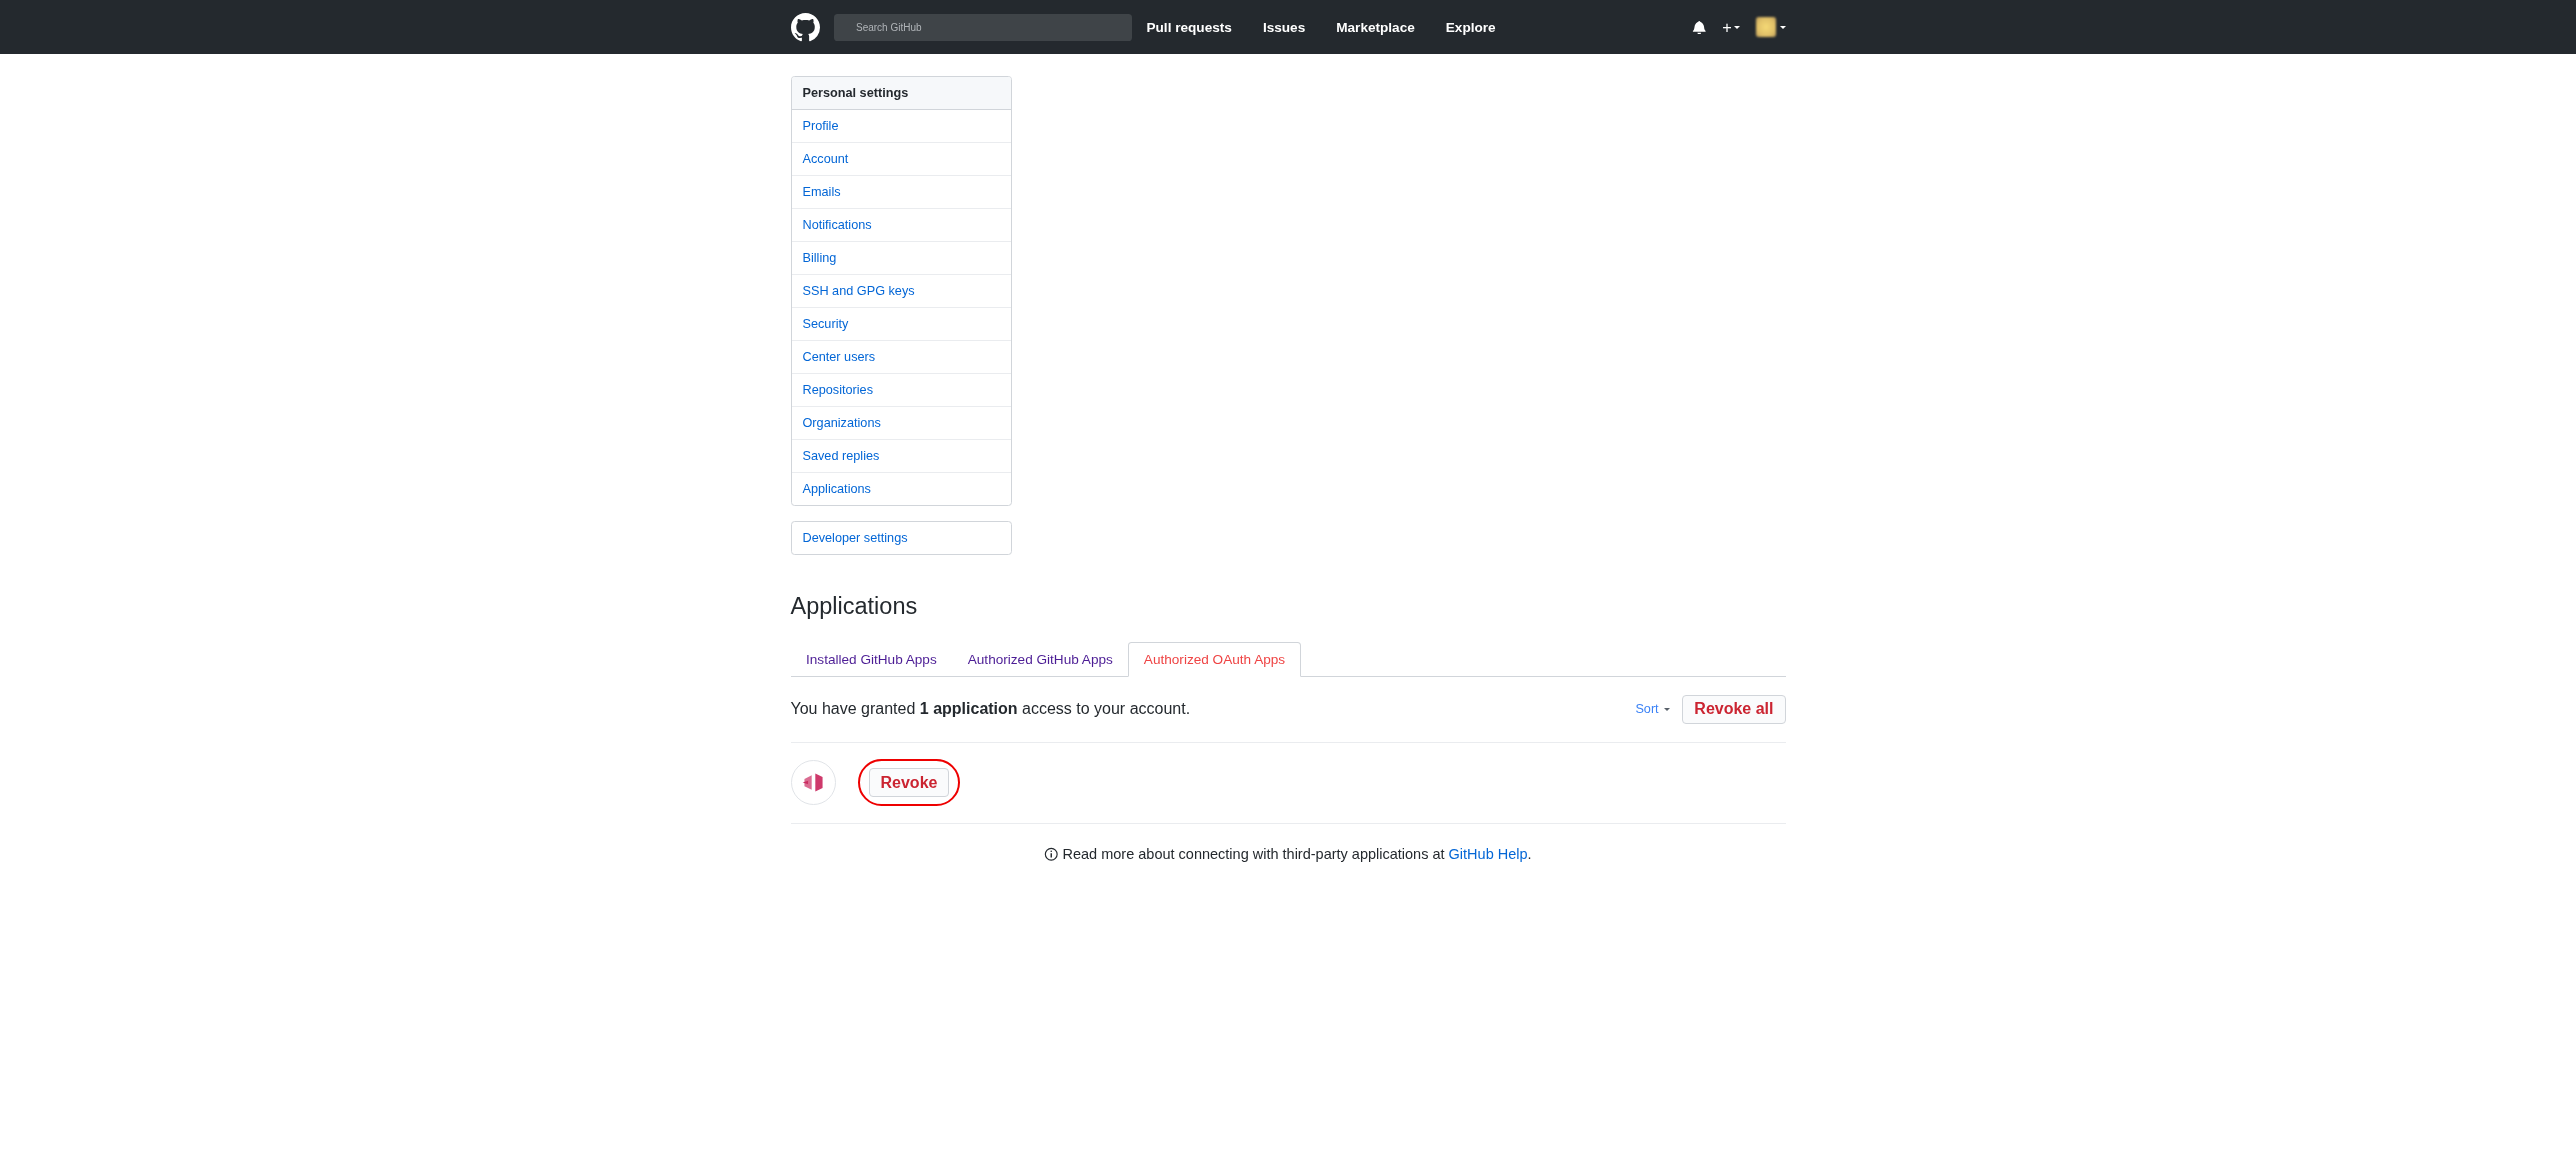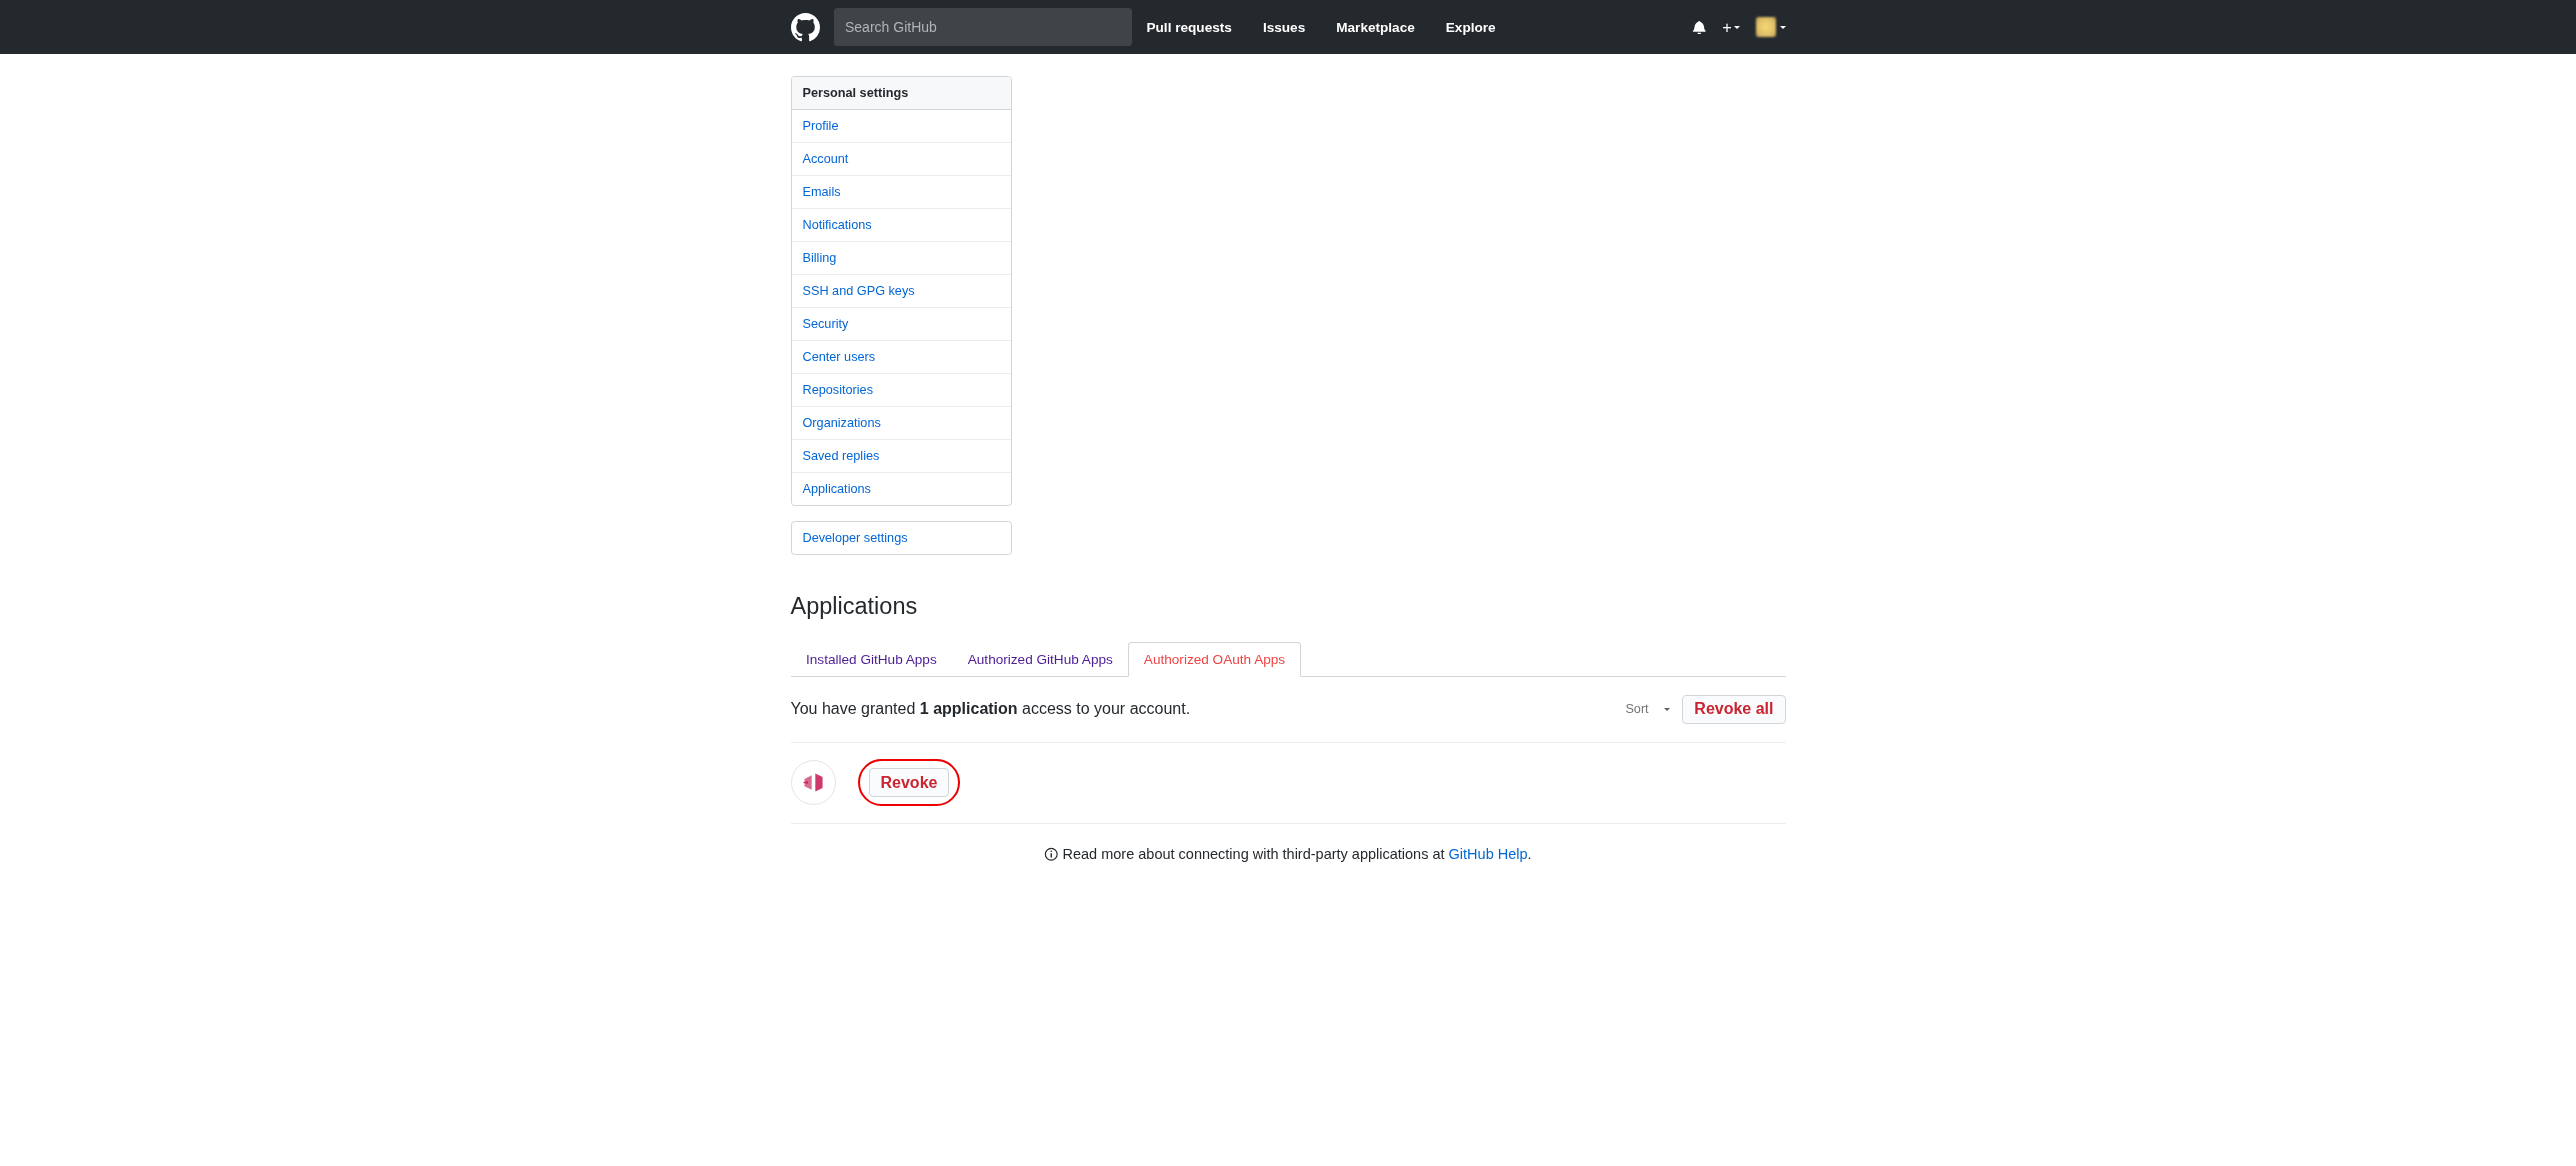--- a/index.html
+++ b/index.html
@@ -26,25 +26,25 @@
   }
   .logo {
     width: 29px; height: 29px;
     margin-right: 14.5px;
     flex-shrink: 0;
   }
   .search {
     background: #3f4448;
     border: none;
     border-radius: 3.6px;
-    height: 38px;
+    height: 27px;
     width: 298px;
-    padding: 0 11px;
+    padding: 0 22px;
     color: #fff;
-    font-size: 14px;
+    font-size: 10px;
     margin-right: 14.5px;
   }
   .search::placeholder { color: #b0b4b8; }
   .nav-links { display: flex; gap: 31px; }
   .nav-links a {
     color: #fff;
     font-weight: 600;
     text-decoration: none;
     font-size: 13.6px;
   }
@@ -138,22 +138,22 @@
     align-items: center;
     justify-content: space-between;
     padding-bottom: 18px;
     border-bottom: 0.9px solid #eaecef;
   }
   .grant-text { color: #24292e; font-size: 16px; }
   .grant-text strong { font-weight: 600; }
   .filter-right { display: flex; align-items: center; gap: 12.7px; }
   .sort-btn {
     background: none; border: none; cursor: pointer;
-    color: #737373; font-size: 12.7px;
-    display: flex; align-items: center; gap: 15px;
+    color: #3b82f6; font-size: 12.7px;
+    display: flex; align-items: center; gap: 5px;
   }
   .caret-dark {
     width: 0; height: 0;
     border-left: 3.6px solid transparent;
     border-right: 3.6px solid transparent;
     border-top: 3.6px solid #586069;
   }
   .btn {
     background: #fafbfc;
     border: 0.9px solid #d1d5da;

